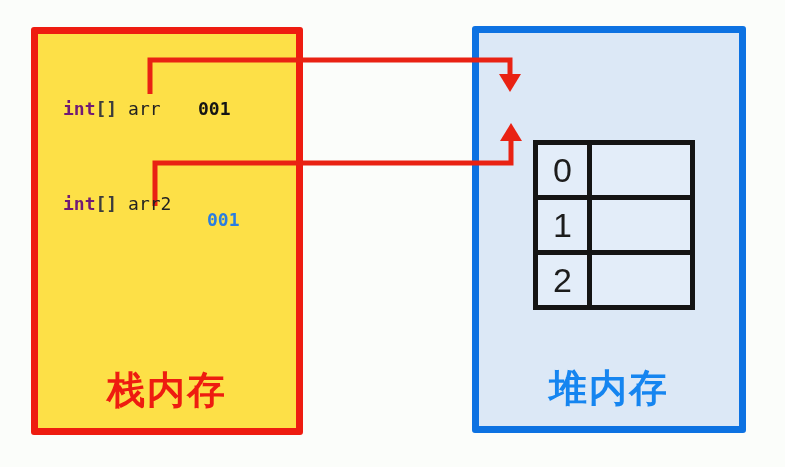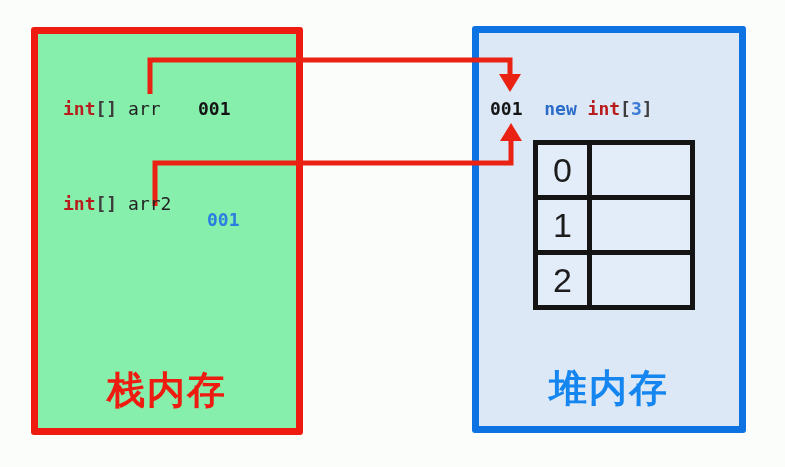--- a/index.html
+++ b/index.html
@@ -8,35 +8,35 @@
     background:#fbfdfa;
     font-family:"Liberation Sans","DejaVu Sans",sans-serif;
     position:relative;overflow:hidden;
   }
   .canvas{position:absolute;inset:0;width:785px;height:467px;}
 
   
   .membox{position:absolute;border-radius:3px;box-sizing:content-box;}
   .stack-box{
     left:31px;top:27px;width:258px;height:394px;
-    border:7px solid #ee1c10;background:#86efac;
+    border:7px solid #ee1c10;background:#fde047;
   }
   .heap-box{
     left:472px;top:26px;width:260px;height:393px;
     border:7px solid #0d72e2;background:#dce8f6;
   }
 
   
   .code{
     position:absolute;z-index:3;
     font-family:"DejaVu Sans Mono","Liberation Mono",monospace;
     font-size:18px;line-height:24px;white-space:pre;
     color:#222222;
   }
-  .kw-navy{color:#b91c1c;font-weight:bold;}
+  .kw-navy{color:#701a75;font-weight:bold;}
   .kw-blue{color:#2b6cc8;font-weight:bold;}
   .brk{color:#3c3c3c;font-weight:bold;}
   .varname{color:#222222;text-align:right;}
   .val-black{color:#151515;font-weight:bold;}
   .val-blue{color:#2a7de1;font-weight:bold;}
   .num-blue{color:#3a7bd5;font-weight:bold;}
 
   
   .array-table{
     position:absolute;left:533px;top:140px;z-index:3;
@@ -75,21 +75,20 @@
   <div class="membox heap-box">
     <div class="box-label heap-label">堆内存</div>
   </div>
 
   <div class="code" style="left:63px;top:97px;"><span class="kw-navy">int</span><span class="brk">[]</span><span class="varname"> arr</span></div>
   <div class="code val-black" style="left:198px;top:97px;">001</div>
 
   <div class="code" style="left:63px;top:192px;"><span class="kw-navy">int</span><span class="brk">[]</span><span class="varname"> arr2</span></div>
   <div class="code val-blue" style="left:207px;top:208px;">001</div>
 
-  <div class="code" style="left:490px;top:97px;"><span class="val-black">001</span><span>  </span><span class="kw-blue">new</span><span> </span><span class="kw-navy">int</span><span class="brk">[</span><span class="num-blue">3</span><span class="brk">]</span></div>
 
   <div class="array-table">
     <div class="array-row has-divider">
       <div class="cell-index">0</div>
       <div class="cell-value"></div>
     </div>
     <div class="array-row has-divider">
       <div class="cell-index">1</div>
       <div class="cell-value"></div>
     </div>

